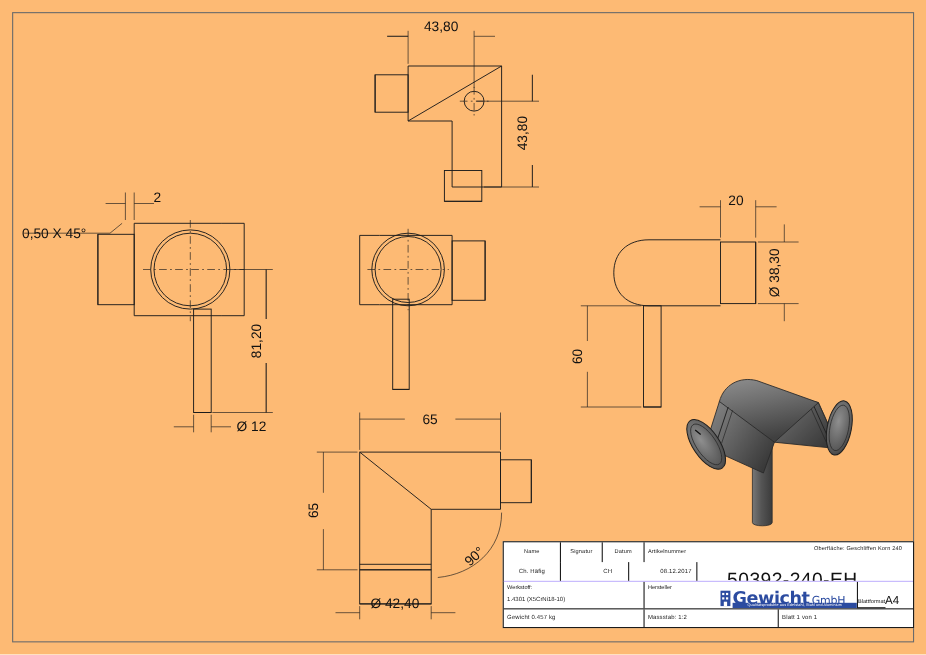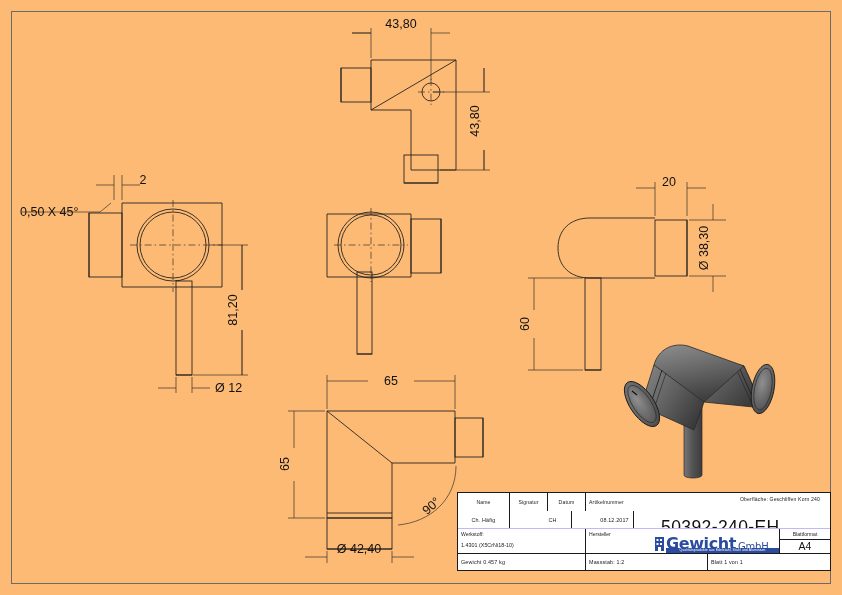--- a/index.html
+++ b/index.html
@@ -128,21 +128,21 @@
     box-sizing: border-box;
   }
   #blattformat-val {
     height: 14px;
     display: flex;
     align-items: center;
     justify-content: center;
     font-size: 10.5px;
     color: #111;
   }
-  .bf-wrap { width: 50px; display: flex; flex-direction: column; }
+  .bf-wrap { width: 50px; display: flex; flex-direction: row; align-items: flex-end; }
 
   
   #logo {
     position: absolute;
     left: 68px;
     top: 5px;
     display: flex;
     align-items: flex-end;
     height: 18px;
   }

